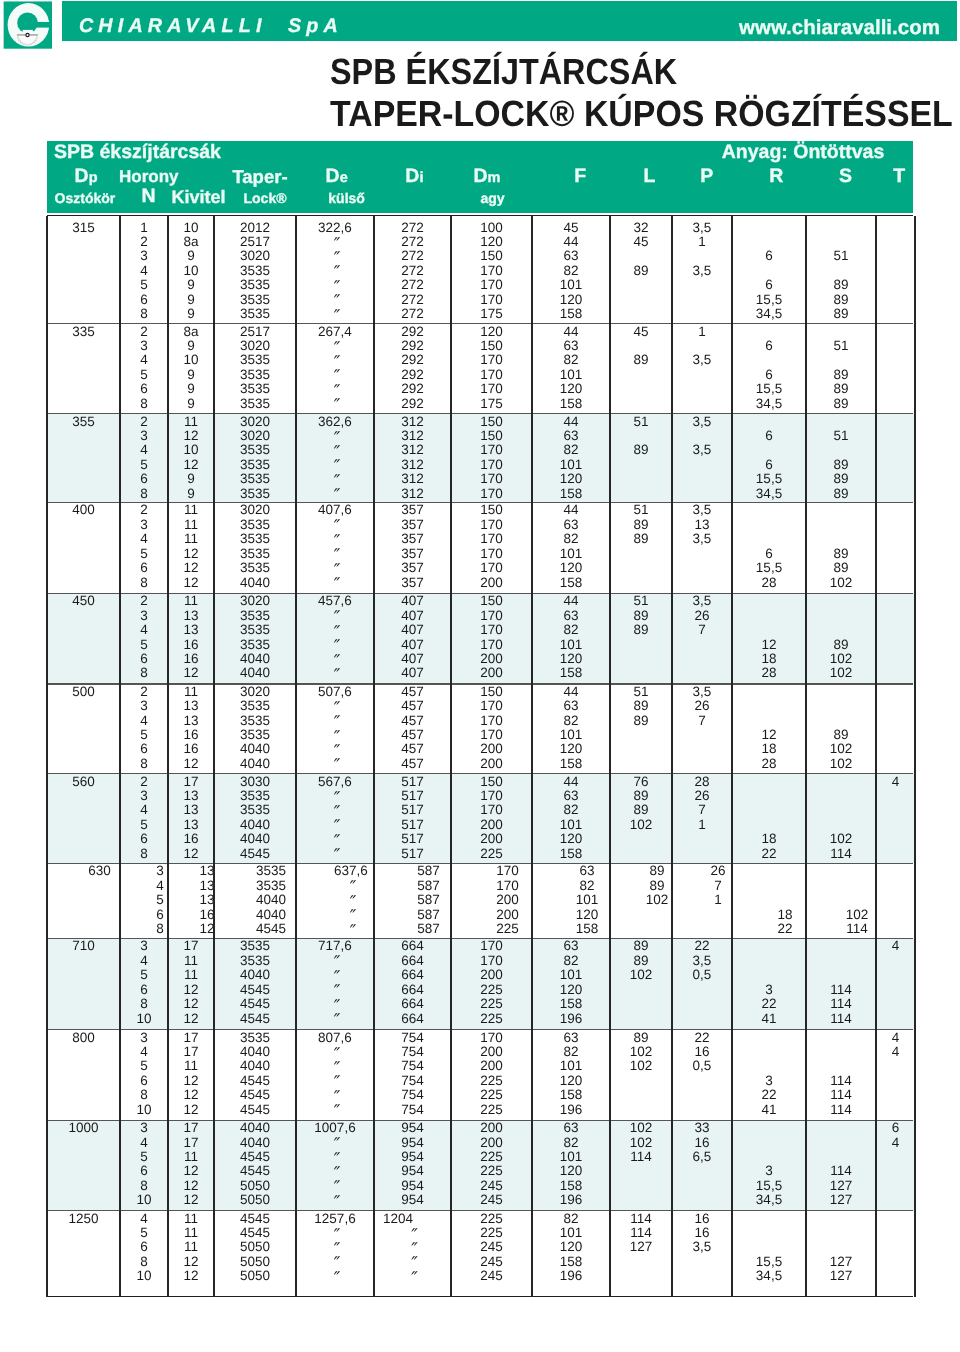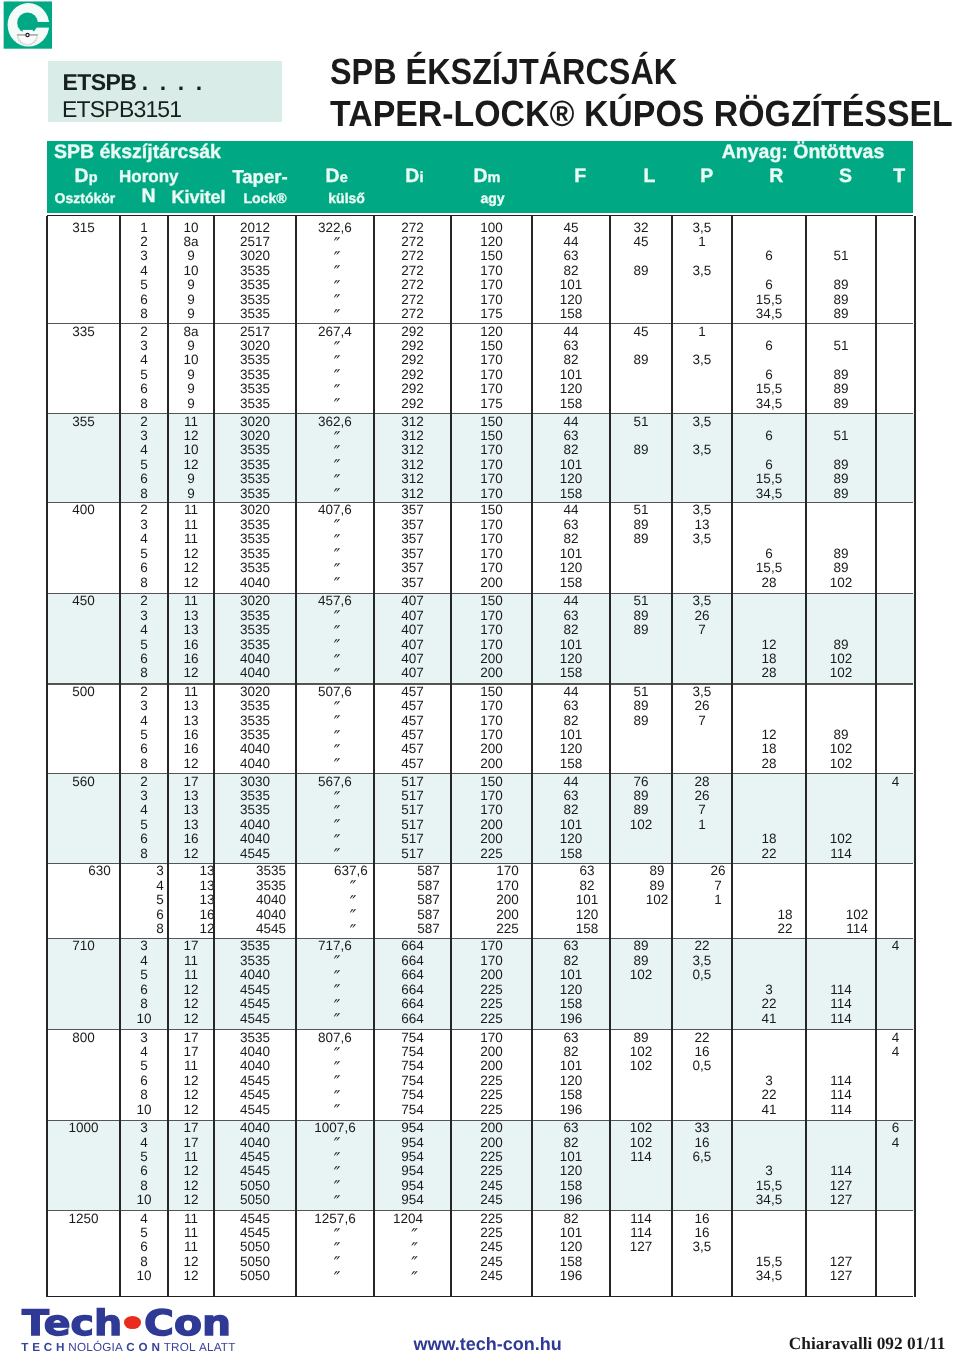--- a/index.html
+++ b/index.html
@@ -71,23 +71,23 @@
 <rect x="3.65" y="1.45" width="48.35" height="47.25" fill="#00a884"></rect>
 <ellipse cx="28.4" cy="24.8" rx="20.8" ry="21.8" fill="#f4fbf8"></ellipse>
 <circle cx="27.5" cy="22.9" r="10.3" fill="#00a884"></circle>
 <rect x="27.5" y="21.96" width="24.5" height="5.64" fill="#00a884"></rect>
 <rect x="22.6" y="29.9" width="10.3" height="5.3" fill="#f7fbf9"></rect>
 <path d="M 16.90 35.00 L 18.59 36.28 L 17.33 37.99 L 19.31 38.74 L 18.58 40.73 L 20.70 40.89 L 20.56 43.01 L 22.63 42.57 L 23.10 44.64 L 24.96 43.64 L 25.99 45.49 L 27.50 44.00 L 29.01 45.49 L 30.04 43.64 L 31.90 44.64 L 32.37 42.57 L 34.44 43.01 L 34.30 40.89 L 36.42 40.73 L 35.69 38.74 L 37.67 37.99 L 36.41 36.28 L 38.10 35.00 Z" fill="#f9fcfb" stroke="#a78fa0" stroke-width="0.4" stroke-linejoin="miter"></path>
 <path d="M17.2 34.9 L37.6 34.9" stroke="#4a4450" stroke-width="0.55" fill="none"></path>
 <circle cx="27.5" cy="35.0" r="1.6" fill="#ffffff" stroke="#241d2a" stroke-width="1.2"></circle>
 </svg>
 </div>
-<div class="codebox">
-<div class="code1"><span>ETSPB</span><span class="dots">....</span></div>
-<div class="code2">ETSPB3151</div>
+<div class="topbar">
+<div class="company">CHIARAVALLI  SpA</div>
+<div class="weburl">www.chiaravalli.com</div>
 </div>
 <div class="title">
 <div class="t1">SPB ÉKSZÍJTÁRCSÁK</div>
 <div class="t2">TAPER-LOCK® KÚPOS RÖGZÍTÉSSEL</div>
 </div>
 <div class="thead">
 <div class="cap">SPB ékszíjtárcsák</div>
 <div class="mat">Anyag: Öntöttvas</div>
 <div class="hc hhor" style="left:71.5px;top:26.0px;width:60.5px;">Horony</div>
 <div class="hc hsym" style="left:39.1px;top:26.00px;width:160px;margin-left:-80px;"><span>D</span><span class="hsub">p</span></div>
@@ -1066,21 +1066,21 @@
 <span class="cell" style="left:829.0px;width:39.0px;"></span>
 </div>
 </div>
 <div class="grp" style="position:absolute;left:0;top:994.60px;width:868.0px;height:86.00px;">
 <div class="rw" style="position:absolute;left:0;top:-0.10px;width:868.0px;height:15px;">
 <span class="cell" style="left:0.0px;width:73.0px;">1250</span>
 <span class="cell" style="left:73.0px;width:48.0px;">4</span>
 <span class="cell" style="left:121.0px;width:46.0px;">11</span>
 <span class="cell" style="left:167.0px;width:82.0px;">4545</span>
 <span class="cell" style="left:249.0px;width:78.0px;">1257,6</span>
-<span class="cell" style="left:327.0px;width:68px;">1204</span>
+<span class="cell" style="left:317px;width:68px;">1204</span>
 <span class="cell" style="left:404.0px;width:81.0px;">225</span>
 <span class="cell" style="left:485.0px;width:78.0px;">82</span>
 <span class="cell" style="left:563.0px;width:62.0px;">114</span>
 <span class="cell" style="left:625.0px;width:60.0px;">16</span>
 <span class="cell" style="left:685.0px;width:74.0px;"></span>
 <span class="cell" style="left:759.0px;width:70.0px;"></span>
 <span class="cell" style="left:829.0px;width:39.0px;"></span>
 </div>
 <div class="rw" style="position:absolute;left:0;top:14.32px;width:868.0px;height:15px;">
 <span class="cell" style="left:73.0px;width:48.0px;">5</span>
@@ -1160,23 +1160,13 @@
 <div class="vl" style="left:403.2px;top:0;height:1080.60px;"></div>
 <div class="vl" style="left:484.2px;top:0;height:1080.60px;"></div>
 <div class="vl" style="left:562.2px;top:0;height:1080.60px;"></div>
 <div class="vl" style="left:624.2px;top:0;height:1080.60px;"></div>
 <div class="vl" style="left:684.2px;top:0;height:1080.60px;"></div>
 <div class="vl" style="left:758.2px;top:0;height:1080.60px;"></div>
 <div class="vl" style="left:828.2px;top:0;height:1080.60px;"></div>
 <div class="vl" style="left:-0.75px;top:0;height:1080.60px;"></div>
 <div class="vl" style="left:867.2px;top:0;height:1080.60px;"></div>
 </div>
-<div class="foot">
-<div class="tclogo">
-        <span class="tc1">Tech</span>
-        <span class="tcdot"></span>
-        <span class="tc2">Con</span>
-      </div>
-<div class="tagline"><span class="tgb">T E C H</span><span class="tgn">NOLÓGIA</span><span class="tgb">C O N</span><span class="tgn">TROL</span><span class="tgn">ALATT</span></div>
-<div class="fweb">www.tech-con.hu</div>
-<div class="fref">Chiaravalli 092 01/11</div>
-</div>
 </div>
 
 </body></html>

